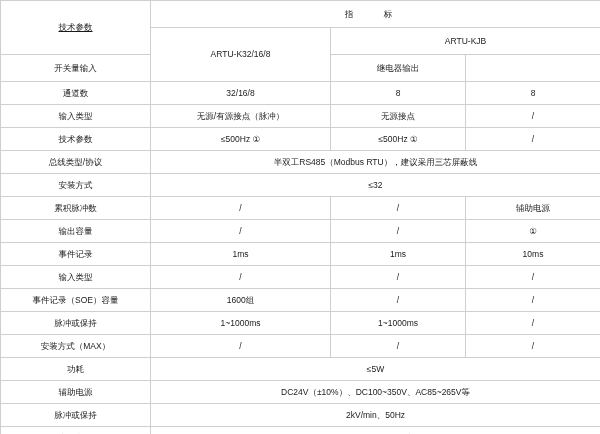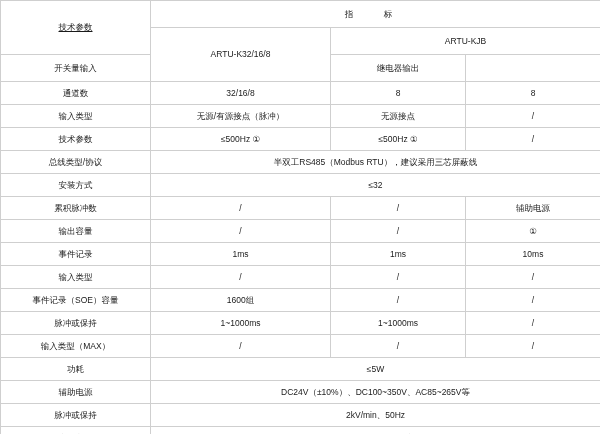--- a/index.html
+++ b/index.html
@@ -127,21 +127,21 @@
       <td>/</td>
       <td>/</td>
     </tr>
     <tr>
       <td>脉冲或保持</td>
       <td>1~1000ms</td>
       <td>1~1000ms</td>
       <td>/</td>
     </tr>
     <tr>
-      <td>输入类型（MAX）</td>
+      <td>安装方式（MAX）</td>
       <td>/</td>
       <td>/</td>
       <td>/</td>
     </tr>
     <tr>
       <td>功耗</td>
       <td colspan="3">≤5W</td>
     </tr>
     <tr>
       <td>辅助电源</td>

